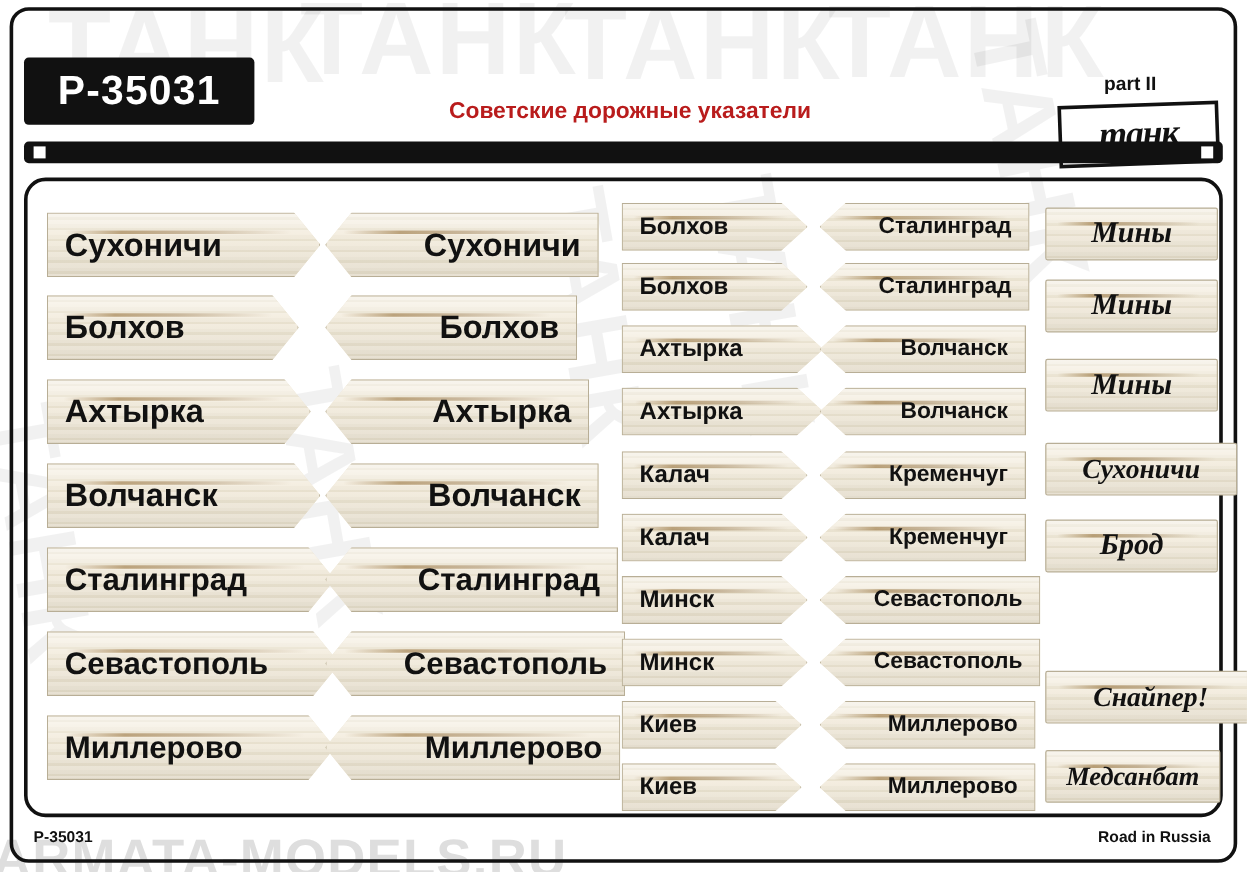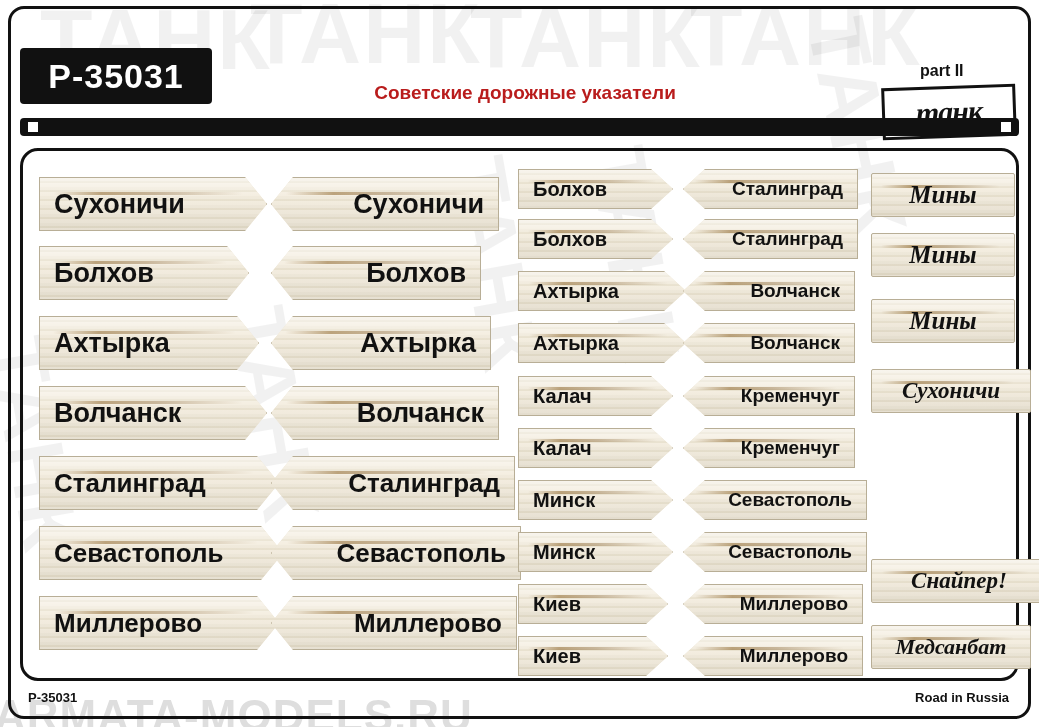--- a/index.html
+++ b/index.html
@@ -396,23 +396,26 @@
   </div>
   <div class="sign plate" style="left:848px; top:82px; width:144px; height:44px; font-size:25px;">
     <span class="label">Мины</span>
   </div>
   <div class="sign plate" style="left:848px; top:148px; width:144px; height:44px; font-size:25px;">
     <span class="label">Мины</span>
   </div>
   <div class="sign plate" style="left:848px; top:218px; width:160px; height:44px; font-size:23px;">
     <span class="label">Сухоничи</span>
   </div>
+  <div class="sign plate" style="left:848px; top:282px; width:144px; height:44px; font-size:25px;">
+    <span class="label">Брод</span>
+  </div>
   <div class="sign plate" style="left:848px; top:408px; width:176px; height:44px; font-size:23px;">
     <span class="label">Снайпер!</span>
   </div>
-  <div class="sign plate" style="left:848px; top:474px; width:160px; height:44px; font-size:22px;">
+  <div class="sign plate" style="left:848px; top:474px; width:146px; height:44px; font-size:22px;">
     <span class="label">Медсанбат</span>
   </div>
 
 </div>
 
 <div class="footer-left">P-35031</div>
 <div class="footer-right">Road in Russia</div>
 
 </body></html>

